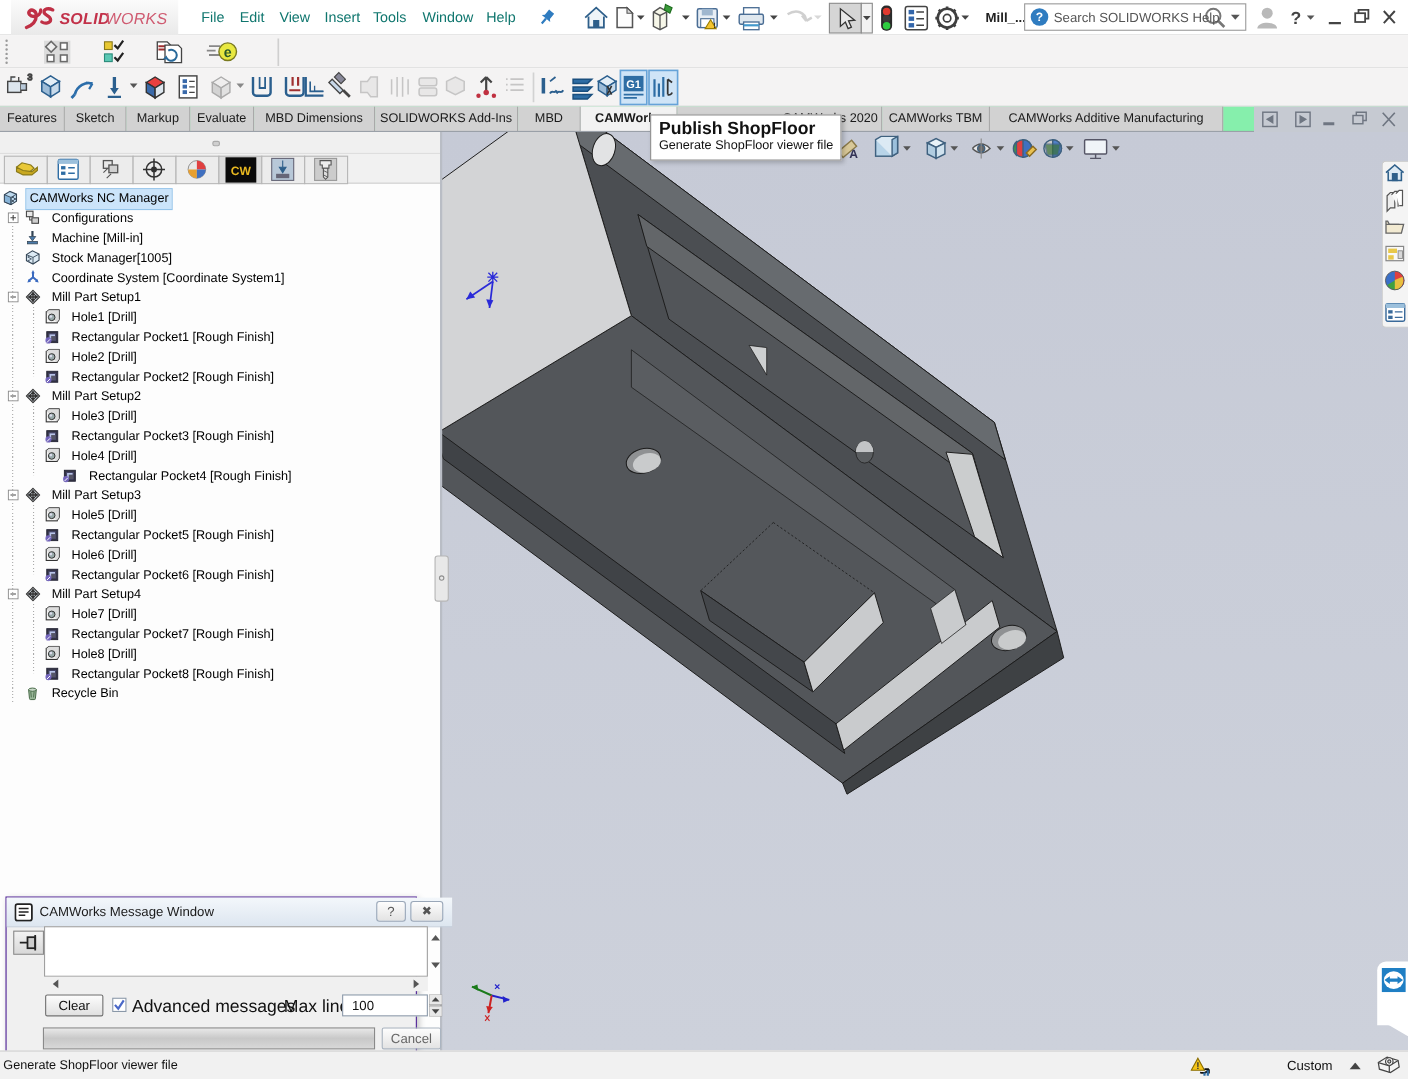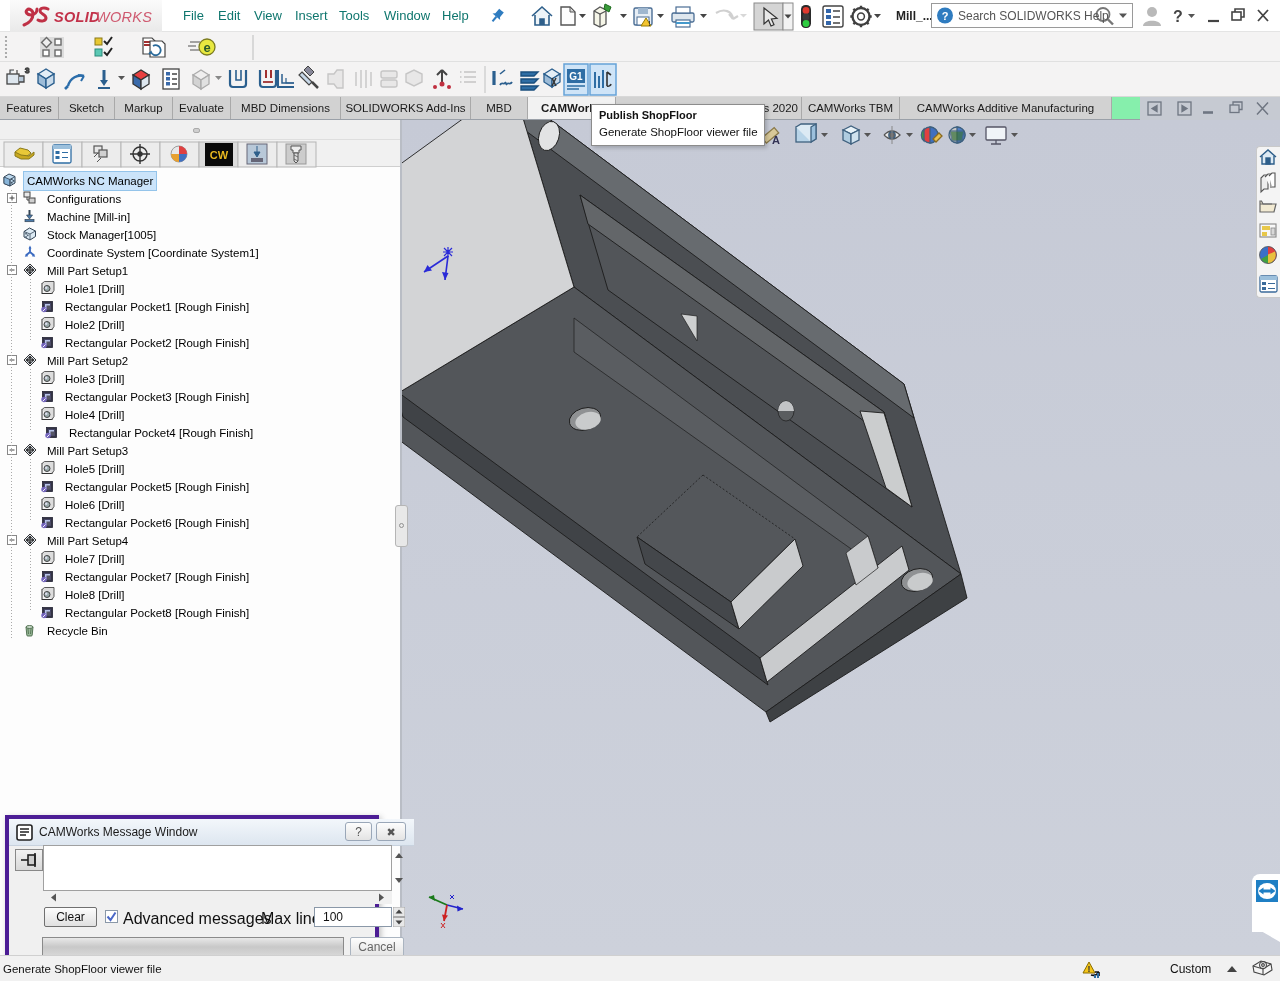--- a/index.html
+++ b/index.html
@@ -19,21 +19,21 @@
 #tabbar .tab.active{background:#f2f2f2;font-weight:bold}
 #tabctr{left:1140px;top:97px;width:140px;height:23px;background:#c6cad2}
 
 #lpanel{left:0;top:120px;width:400px;height:835px;background:#fdfdfd;border-top:1px solid #bbb}
 #ptabs{left:0;top:140px;width:400px;height:27px;background:#f1f1f1;border-bottom:1px solid #cfcfcf}
 #tree{left:0;top:168px;width:395px;height:690px;font-size:11.5px;color:#000}
 .trow{position:absolute;height:18px;line-height:18px;white-space:nowrap}
 
 #viewport{left:400px;top:120px;width:880px;height:835px;background:linear-gradient(#c6cad6,#cdd1db)}
 
-#dlg{left:5px;top:815px;width:374px;height:147px;background:#f0f0f0;border:4px solid #4c1d95;box-shadow:2px 2px 6px rgba(0,0,0,.25)}
+#dlg{left:5px;top:815px;width:374px;height:147px;background:#f0f0f0;border:1px solid #4c1d95;box-shadow:2px 2px 6px rgba(0,0,0,.25)}
 #dlgtitle{left:0;top:0;width:405px;height:27px;background:linear-gradient(#f3f7fb,#dde6f0);border-bottom:1px solid #c8d2de;font-size:12px;color:#1a1a1a}
 
 #statusbar{left:0;top:955px;width:1280px;height:26px;background:#f1f1f1;border-top:1px solid #d0d0d0;font-size:11.5px;color:#111}
 </style></head>
 <body>
 <div id="stage">
 
   <div class="abs" id="titlebar"></div>
   <div class="abs" id="logo">
     <svg width="152" height="32" viewBox="0 0 152 32">
@@ -530,21 +530,21 @@
 
   <div class="abs" style="left:1252px;top:874px;width:28px;height:58px;background:#fff;border-radius:8px 0 0 0"></div>
   <div class="abs" style="left:1252px;top:928px;width:28px;height:14px;background:#fff;clip-path:polygon(0 0,100% 0,100% 100%,40% 30%,0 0)"></div>
   <svg class="abs" style="left:1256px;top:880px" width="22" height="22" viewBox="0 0 22 22">
     <rect width="22" height="22" fill="#1f7fc4"></rect>
       <ellipse cx="11" cy="11" rx="9" ry="8" fill="#fff"></ellipse>
     <path d="M2.5 11 l5 -3.5 v2 h7 v-2 l5 3.5 -5 3.5 v-2 h-7 v2 z" fill="#1f7fc4"></path>
   </svg>
 
   <div class="abs" style="left:591px;top:104px;width:174px;height:42px;background:#fff;border:1px solid #8c8c8c;box-shadow:2px 2px 4px rgba(0,0,0,.2)"></div>
-  <span class="abs" style="left:599px;top:109px;font-size:11px;font-weight:bold;color:#111">Publish ShopFloor</span>
+  <span class="abs" style="left:599px;top:109px;font-size:16px;font-weight:bold;color:#111">Publish ShopFloor</span>
   <span class="abs" style="left:599px;top:126px;font-size:11.5px;color:#111">Generate ShopFloor viewer file</span>
 
   <div class="abs" id="lpanel"></div>
   <div class="abs" style="left:0;top:120px;width:401px;height:20px;background:#f0f0f0;border-bottom:1px solid #dedede"></div>
   <div class="abs" style="left:193px;top:128px;width:7px;height:5px;background:#cfcfcf;border:1px solid #aaa;border-radius:2px"></div>
   <div class="abs" id="ptabs"></div>
   <svg class="abs" style="left:0;top:141px" width="400" height="27" viewBox="0 0 400 27">
     <g stroke="#b5b5b5" stroke-width="1" fill="#ececec">
       <rect x="4" y="1" width="39" height="25"></rect>
         <rect x="43" y="1" width="39" height="25"></rect>
@@ -754,21 +754,21 @@
           <use href="#i-pocket"></use>
         </svg>
         <span style="position:absolute;left:62px;top:1px;padding:0 3px">Rectangular Pocket3 [Rough Finish]</span>
       </div>
 <div class="trow" style="top:237px;left:0;width:395px;">
         <svg style="position:absolute;left:41px;top:2px" width="14" height="14" viewBox="0 0 14 14">
           <use href="#i-hole"></use>
         </svg>
         <span style="position:absolute;left:62px;top:1px;padding:0 3px">Hole4 [Drill]</span>
       </div>
-<div class="trow" style="top:255px;left:4px;width:395px;">
+<div class="trow" style="top:255px;left:16px;width:395px;">
         <svg style="position:absolute;left:41px;top:2px" width="14" height="14" viewBox="0 0 14 14">
           <use href="#i-pocket"></use>
         </svg>
         <span style="position:absolute;left:62px;top:1px;padding:0 3px">Rectangular Pocket4 [Rough Finish]</span>
       </div>
 <div class="trow" style="top:273px;left:0;width:395px;">
         <svg style="position:absolute;left:7px;top:4px" width="10" height="10" viewBox="0 0 10 10">
           <rect x="0.5" y="0.5" width="9" height="9" fill="#fff" stroke="#888"></rect>
           <path d="M2.5 5 h5" stroke="#444" stroke-width="1"></path>
         </svg>

